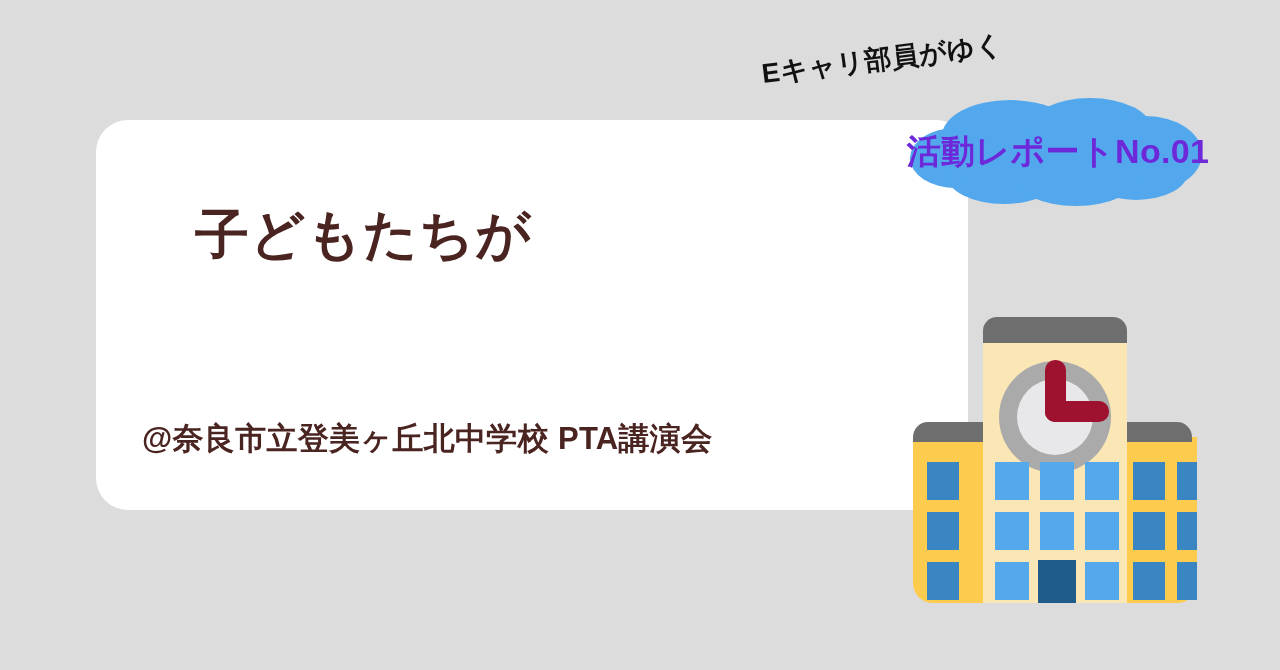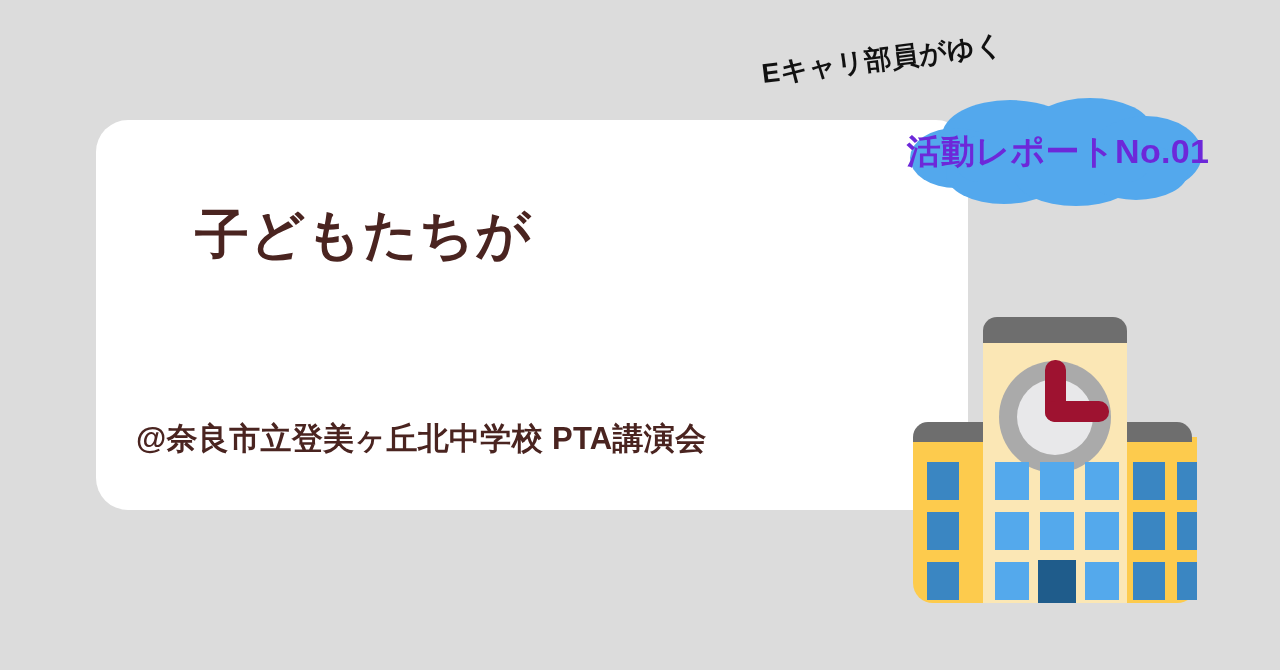--- a/index.html
+++ b/index.html
@@ -43,21 +43,21 @@
     line-height: 1.42;
     letter-spacing: 0.02em;
     white-space: nowrap;
     margin-left: 47px;
   }
   .headline .line1 { display: block; }
   .headline .line2 { display: block; }
 
   .subline {
     position: absolute;
-    left: 136px;
+    left: 142px;
     top: 418px;
     color: #4a2420;
     font-size: 31px;
     font-weight: 700;
     letter-spacing: 0.01em;
     white-space: nowrap;
   }
 
   
   .kicker {

